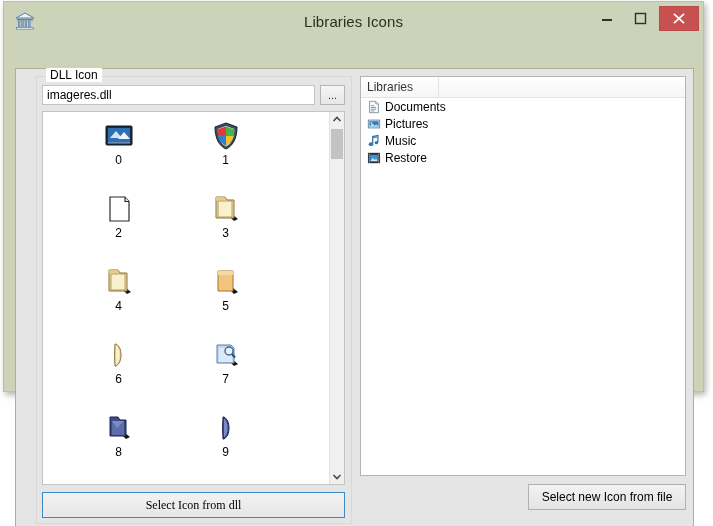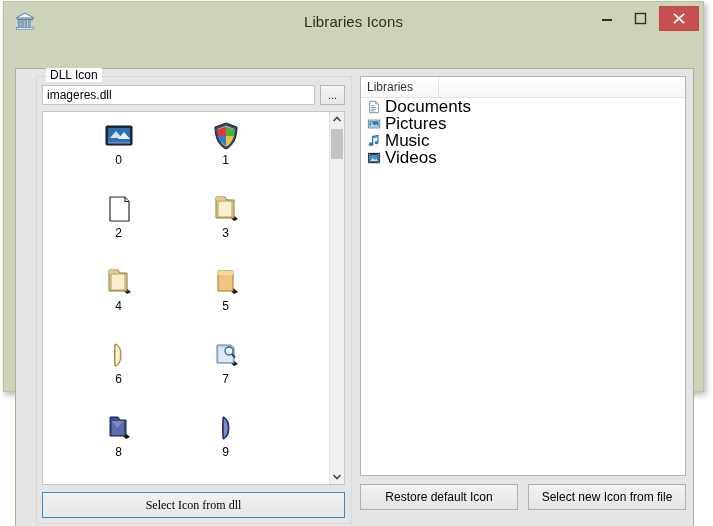--- a/index.html
+++ b/index.html
@@ -260,21 +260,21 @@
     align-items: center;
     padding-left: 6px;
   }
   .library-row-icon {
     width: 14px;
     height: 14px;
     flex: 0 0 14px;
     margin-right: 4px;
   }
   .library-row-label {
-    font-size: 17px;
+    font-size: 12px;
     color: #000000;
     line-height: 14px;
   }
 
   
   .right-button {
     position: absolute;
     top: 415px;
     height: 26px;
     background: linear-gradient(#f2f2f2, #e4e4e4);
@@ -510,24 +510,23 @@
               <rect x="2.1" y="7.6" width="1.1" height="1.1"></rect>
               <rect x="2.1" y="9.8" width="1.1" height="1.1"></rect>
               <rect x="2.1" y="12" width="1.1" height="1.1"></rect>
               <rect x="12.8" y="3.2" width="1.1" height="1.1"></rect>
               <rect x="12.8" y="5.4" width="1.1" height="1.1"></rect>
               <rect x="12.8" y="7.6" width="1.1" height="1.1"></rect>
               <rect x="12.8" y="9.8" width="1.1" height="1.1"></rect>
               <rect x="12.8" y="12" width="1.1" height="1.1"></rect>
             </g>
           </svg>
-          <span class="library-row-label">Videos</span>
+          <span class="library-row-label">Restore</span>
         </div>
 
       </div>
     </div>
 
-    <button class="right-button" id="restore-default-icon-button">Restore default Icon</button>
 
     <button class="right-button" id="select-new-icon-from-file-button">Select new Icon from file</button>
 
   </div>
 </div>
 
 </body></html>

